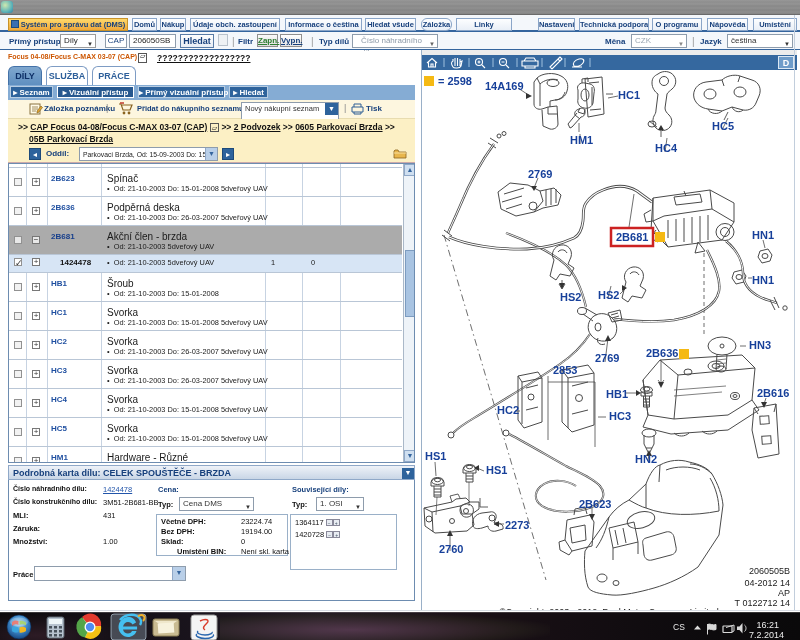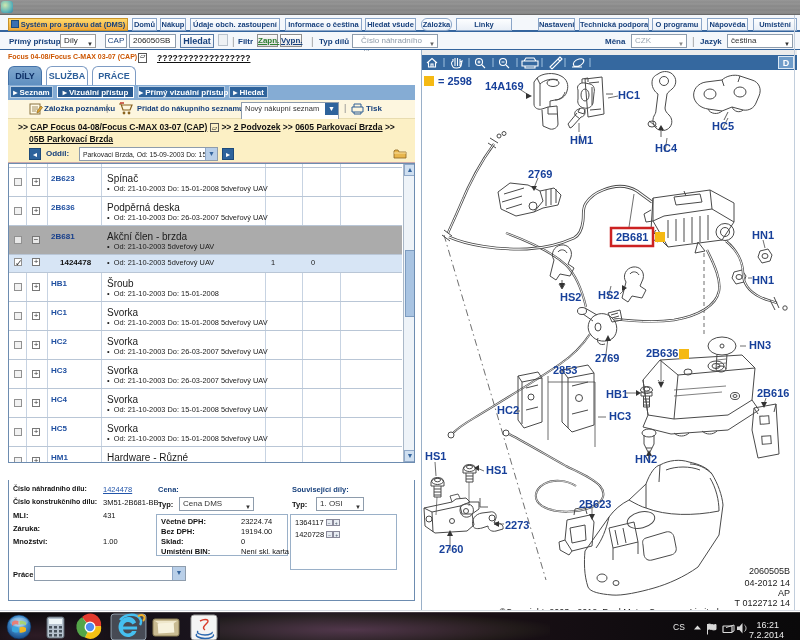--- a/index.html
+++ b/index.html
@@ -225,41 +225,44 @@
           <div class="plus">+</div>
           <div class="code">HM1</div>
           <div class="desc">Hardware - Různé</div>
         </div>
       <div id="vsb">
         <div class="sbtn" style="top:0;">▲</div>
         <div class="abs" style="left:1px;top:86px;width:10px;height:67px;background:#a9c4e2;border:1px solid #7d9cc0;"></div>
         <div class="sbtn" style="bottom:0;">▼</div>
       </div>
     </div>
+    <div id="dhdr"><span style="margin-left:4px;">Podrobná karta dílu: CELEK SPOUŠTĚČE - BRZDA</span>
+      <div class="abs" style="left:393px;top:2px;width:12px;height:11px;background:#2e639c;color:#fff;font-size:7px;text-align:center;line-height:10px;">▼</div>
+    </div>
     <div id="dbody">
       <div class="dl" style="left:4px;top:5px;font-size:7px;">Číslo náhradního dílu:</div>
         <div class="dv" style="left:94px;top:5px;color:#2255aa;text-decoration:underline;">1424478</div>
       <div class="dl" style="left:4px;top:18px;font-size:7px;">Číslo konstrukčního dílu:</div>
         <div class="dv" style="left:94px;top:18px;">3M51-2B681-BB</div>
       <div class="dl" style="left:4px;top:31px;">MLI:</div>
         <div class="dv" style="left:94px;top:31px;">431</div>
       <div class="dl" style="left:4px;top:44px;">Záruka:</div>
       <div class="dl" style="left:4px;top:57px;">Množství:</div>
         <div class="dv" style="left:94px;top:57px;">1.00</div>
       <div class="dl" style="left:149px;top:5px;color:#17407c;">Cena:</div>
       <div class="dl" style="left:149px;top:20px;">Typ:</div>
       <div class="sel" style="left:170px;top:17px;width:75px;height:14px;line-height:12px;padding-left:3px;">Cena DMS<span style="position:absolute;right:2px;top:3px;font-size:6px;color:#333;">▼</span></div>
       <div class="abs" style="left:147px;top:34px;width:132px;height:42px;border:1px solid #9ab0c8;"></div>
       <div class="dl" style="left:152px;top:37px;">Včetně DPH:</div>
         <div class="dv" style="left:232px;top:37px;">23224.74</div>
       <div class="dl" style="left:152px;top:47px;">Bez DPH:</div>
         <div class="dv" style="left:232px;top:47px;">19194.00</div>
       <div class="dl" style="left:152px;top:57px;">Sklad:</div>
         <div class="dv" style="left:232px;top:57px;">0</div>
-      <div class="dl" style="left:152px;top:67px;">Umístění BIN:</div>
+      <div class="dl" style="left:168px;top:67px;">Umístění BIN:</div>
         <div class="dv" style="left:232px;top:67px;">Není skl. karta</div>
       <div class="dl" style="left:283px;top:5px;color:#17407c;">Související díly:</div>
       <div class="dl" style="left:283px;top:20px;">Typ:</div>
       <div class="sel" style="left:307px;top:17px;width:48px;height:14px;line-height:12px;padding-left:3px;">1. OSI<span style="position:absolute;right:2px;top:3px;font-size:6px;color:#333;">▼</span></div>
       <div class="abs" style="left:281px;top:34px;width:107px;height:56px;border:1px solid #9ab0c8;"></div>
       <div class="dv" style="left:286px;top:38px;">1364117 <span style="display:inline-block;width:7px;height:7px;border:1px solid #889;background:#e8ecf2;font-size:5px;line-height:6px;text-align:center;color:#456;">−</span><span style="display:inline-block;width:7px;height:7px;border:1px solid #889;background:#e8ecf2;font-size:5px;line-height:6px;text-align:center;color:#456;">+</span></div>
       <div class="dv" style="left:286px;top:50px;">1420728 <span style="display:inline-block;width:7px;height:7px;border:1px solid #889;background:#e8ecf2;font-size:5px;line-height:6px;text-align:center;color:#456;">−</span><span style="display:inline-block;width:7px;height:7px;border:1px solid #889;background:#e8ecf2;font-size:5px;line-height:6px;text-align:center;color:#456;">+</span></div>
       <div class="dl" style="left:4px;top:90px;">Práce</div>
       <div class="sel" style="left:25px;top:86px;width:152px;height:15px;">
         <div style="position:absolute;right:0;top:0;width:13px;height:13px;background:#b9cfe8;color:#35659e;font-size:7px;text-align:center;line-height:12px;border-left:1px solid #8fa8c8;">▼</div>

